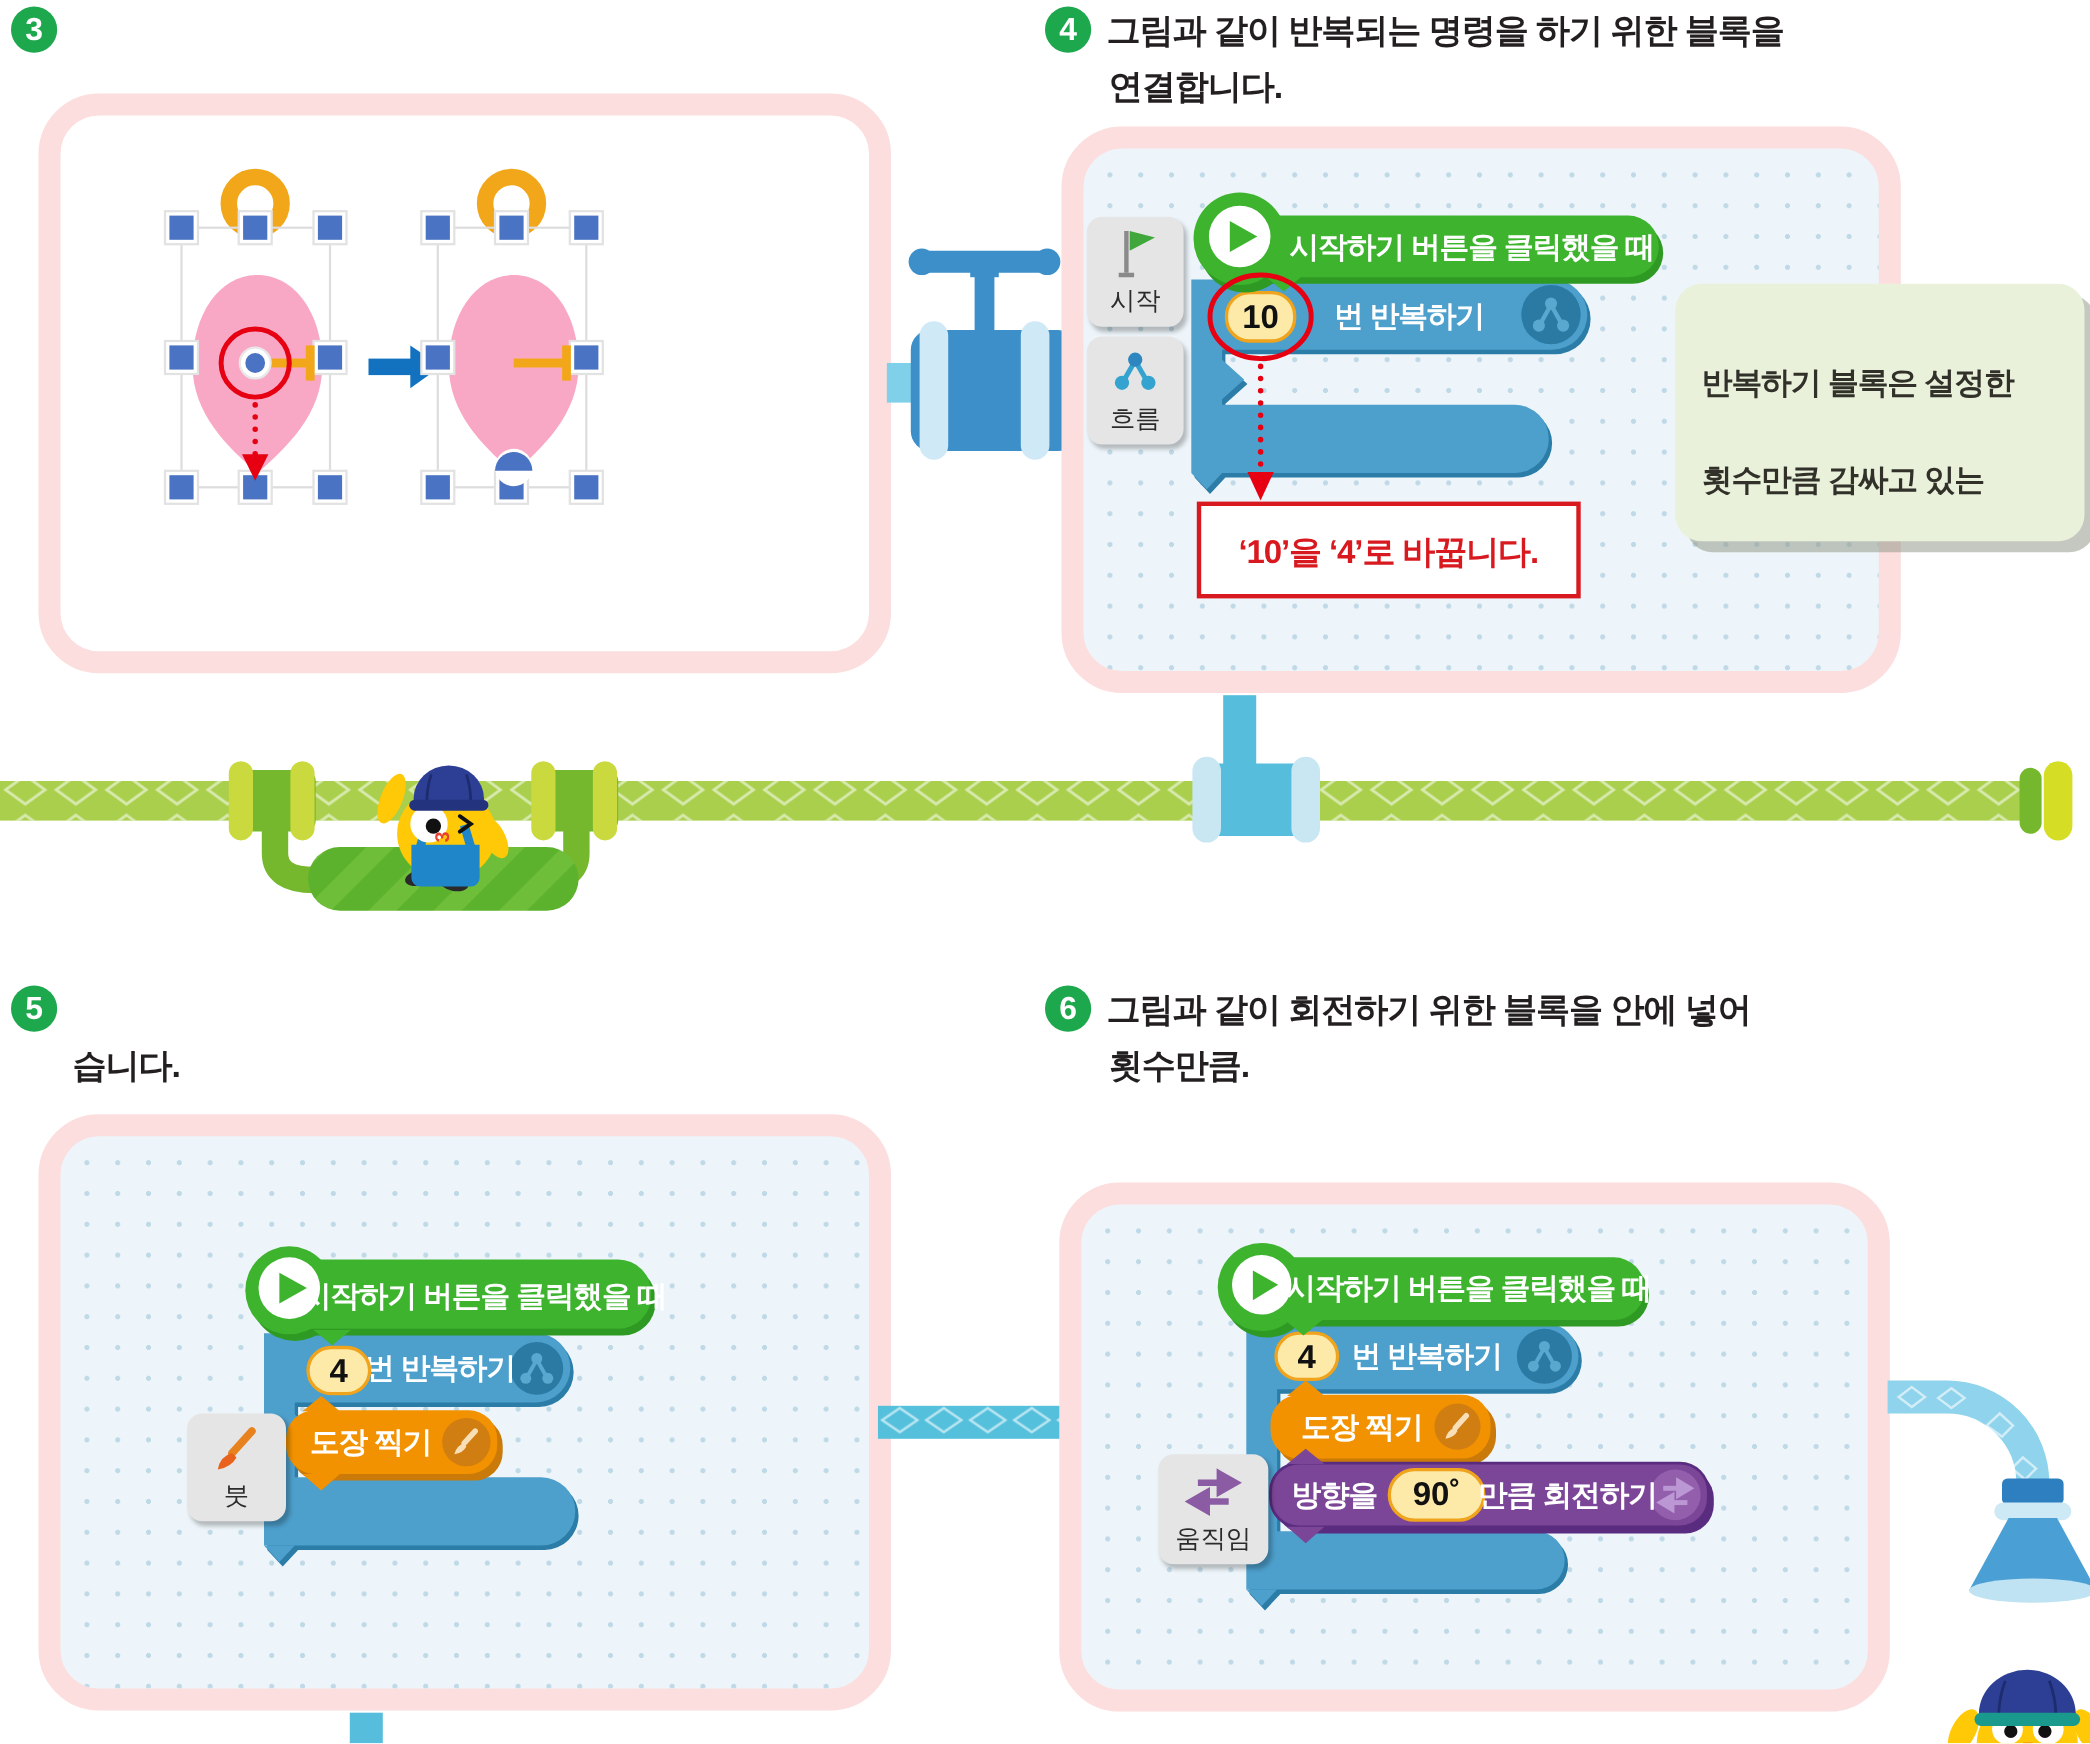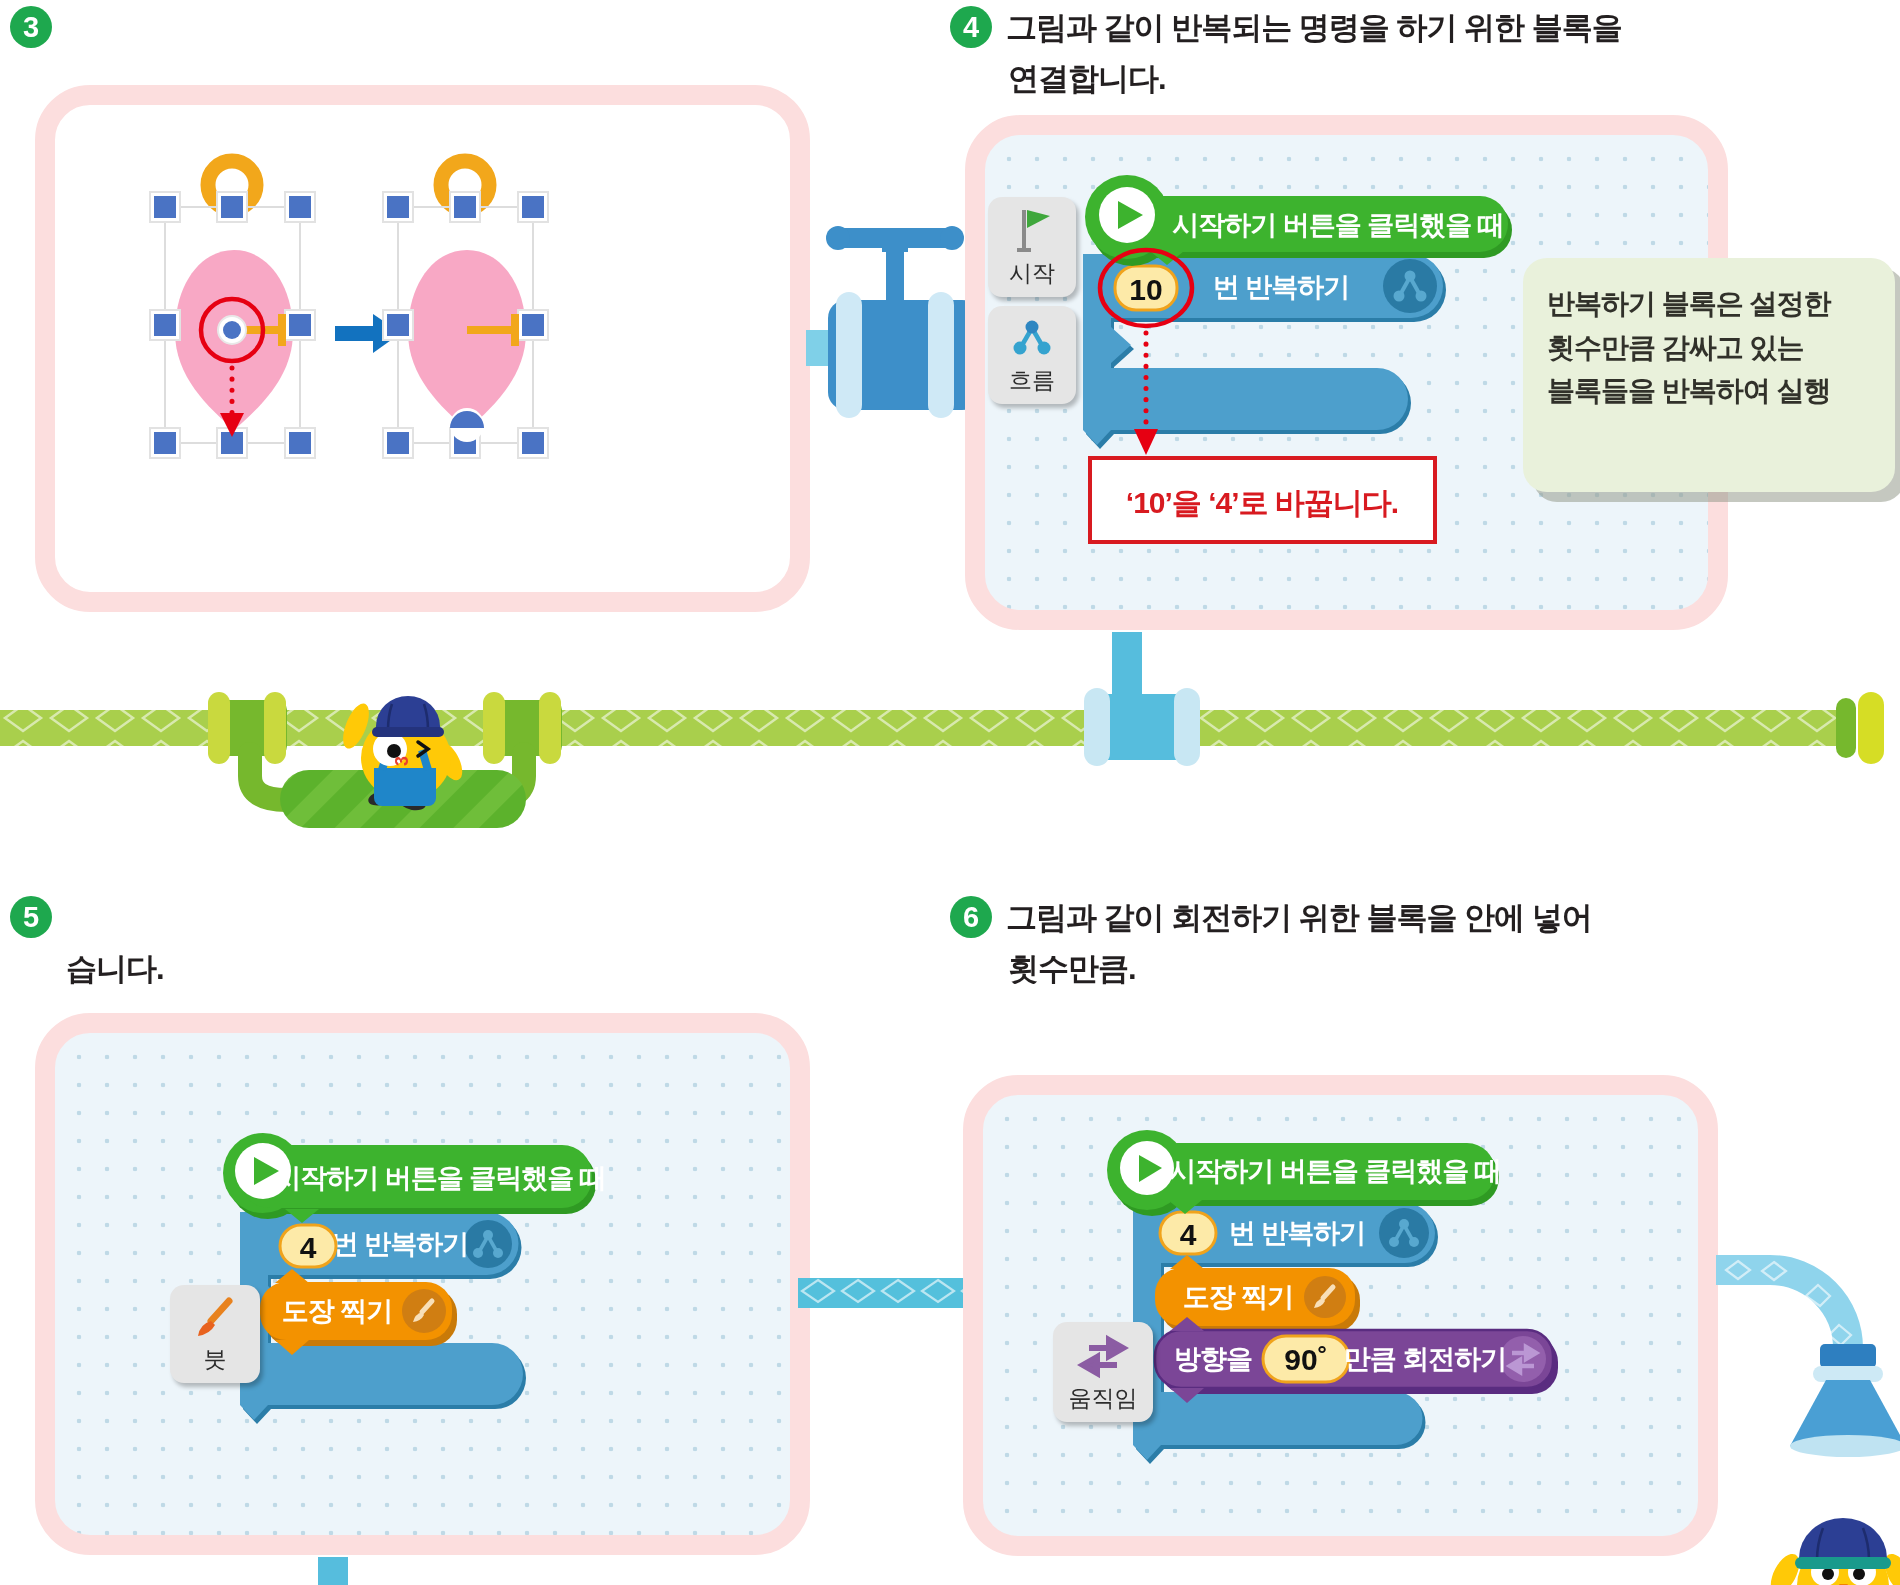--- a/index.html
+++ b/index.html
@@ -19,21 +19,21 @@
           background-size:28px 28px;background-position:10px 10px;}
   
   .pal{position:absolute;background:#e5e5e5;border-radius:14px;box-shadow:3px 4px 4px rgba(0,0,0,.25);
        display:flex;flex-direction:column;align-items:center;justify-content:flex-end;box-sizing:border-box;padding:6px 0 8px;}
   .pal svg{flex:0 0 auto;margin-bottom:2px;}
   .pal-lb{font-size:23px;color:#2b2b2b;font-weight:500;}
   
   .bubble{position:absolute;left:1523px;top:258px;width:372px;height:234px;background:#e9f1db;
           border-radius:24px;box-shadow:10px 10px 0 rgba(150,155,140,.55);box-sizing:border-box;
           padding:24px 24px;z-index:5;}
-  .bubble div{font-size:28px;font-weight:bold;color:#31312a;line-height:1.56;letter-spacing:-1px;}
+  .bubble div{font-size:28px;font-weight:bold;color:#31312a;line-height:1.56;letter-spacing:-1px;margin-top:44px;}
   
   svg text{font-family:"Liberation Sans","DejaVu Sans",sans-serif;}
   .bt{font-size:27px;font-weight:bold;fill:#ffffff;letter-spacing:-1px;}
   .vt{font-size:30px;font-weight:bold;fill:#111111;}
   .nt{font-size:30px;font-weight:bold;fill:#d81a20;letter-spacing:-1px;}
   .stub{position:absolute;left:318px;top:1557px;width:30px;height:28px;background:#56bddd;}
 </style>
 </head>
 <body>
 
@@ -212,21 +212,20 @@
     </g>
     <g>
       <rect x="125" y="343" width="345" height="84" fill="#ffffff" stroke="#d81a20" stroke-width="4"></rect>
       <text class="nt" x="297" y="387" text-anchor="middle" dominant-baseline="central">‘10’을 ‘4’로 바꿉니다.</text>
     </g>
   </svg>
 
   <div class="bubble">
     <div>반복하기 블록은 설정한</div>
     <div>횟수만큼 감싸고 있는</div>
-    <div>블록들을 반복하여 실행</div>
   </div>
 
   <svg class="abs" style="left:0;top:628px;" width="1900" height="215" viewBox="0 0 1900 215">
     <defs>
       <pattern id="diaG" width="46" height="36" patternUnits="userSpaceOnUse">
         <path d="M23,5 L41,18 L23,31 L5,18 Z" fill="none" stroke="#ffffff" stroke-width="2.5" opacity="0.55"></path>
       </pattern>
       <pattern id="stripes" width="42" height="42" patternUnits="userSpaceOnUse" patternTransform="rotate(45)">
         <rect width="42" height="42" fill="#5cb22c"></rect>
         <rect width="18" height="42" fill="#6fbe3a"></rect>

